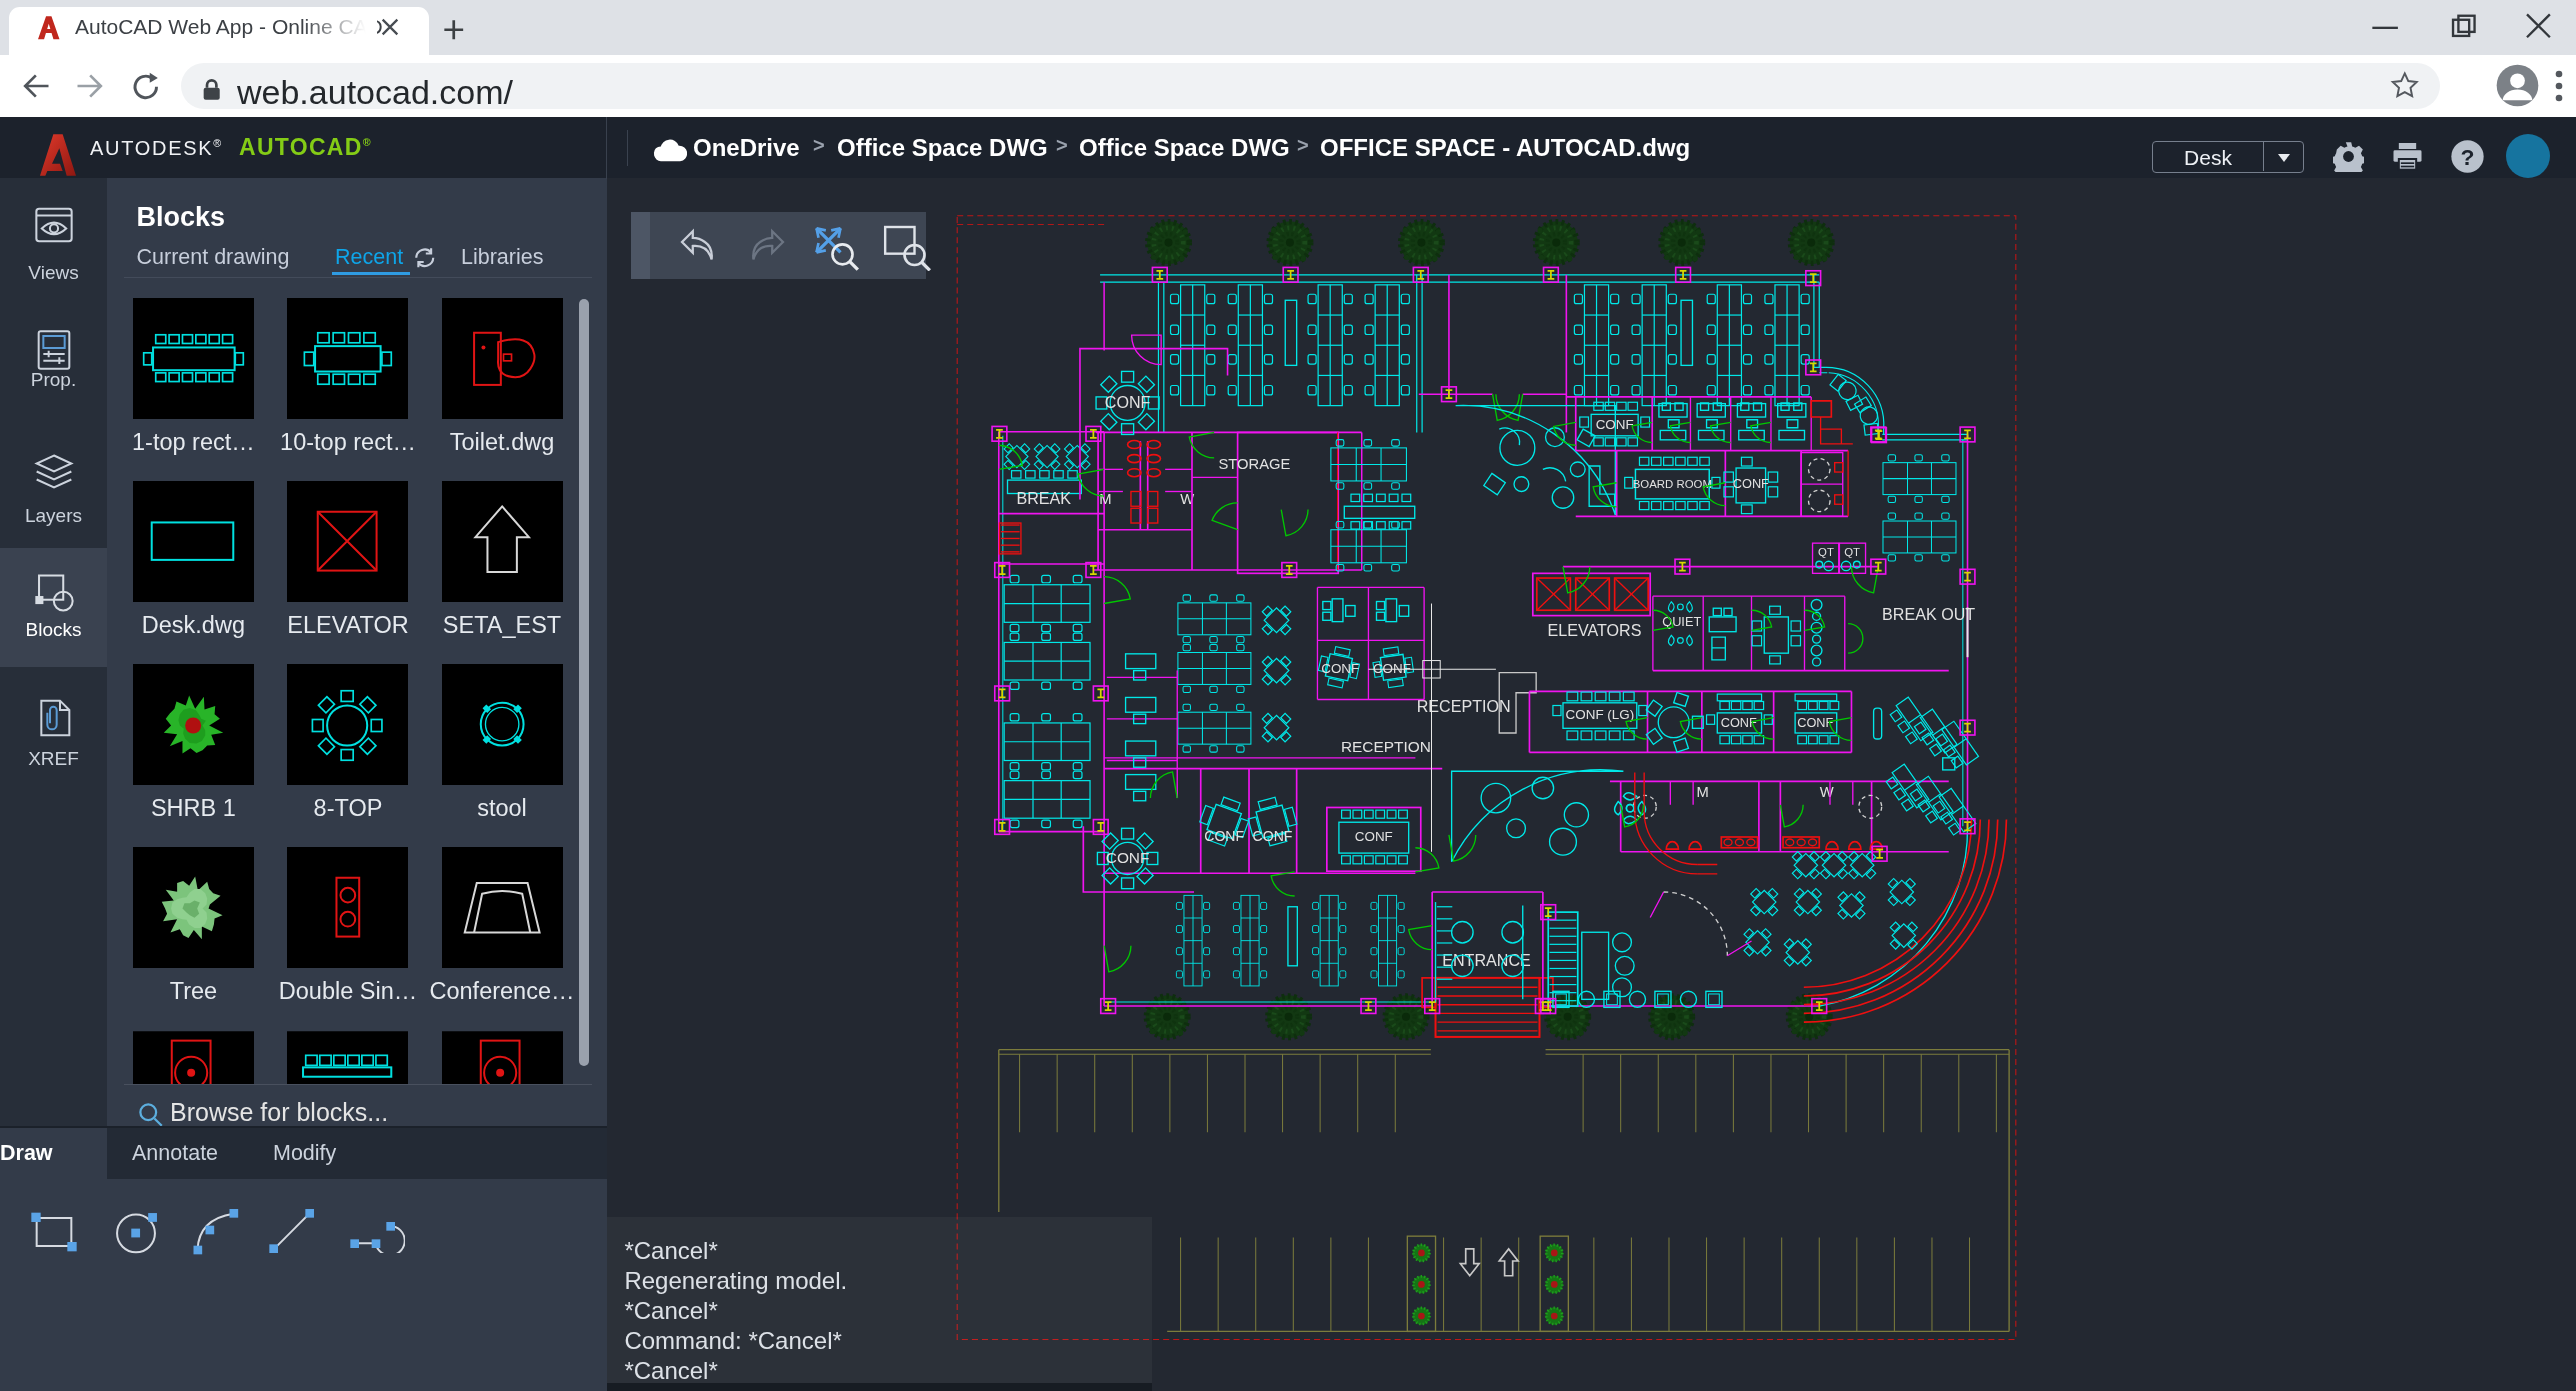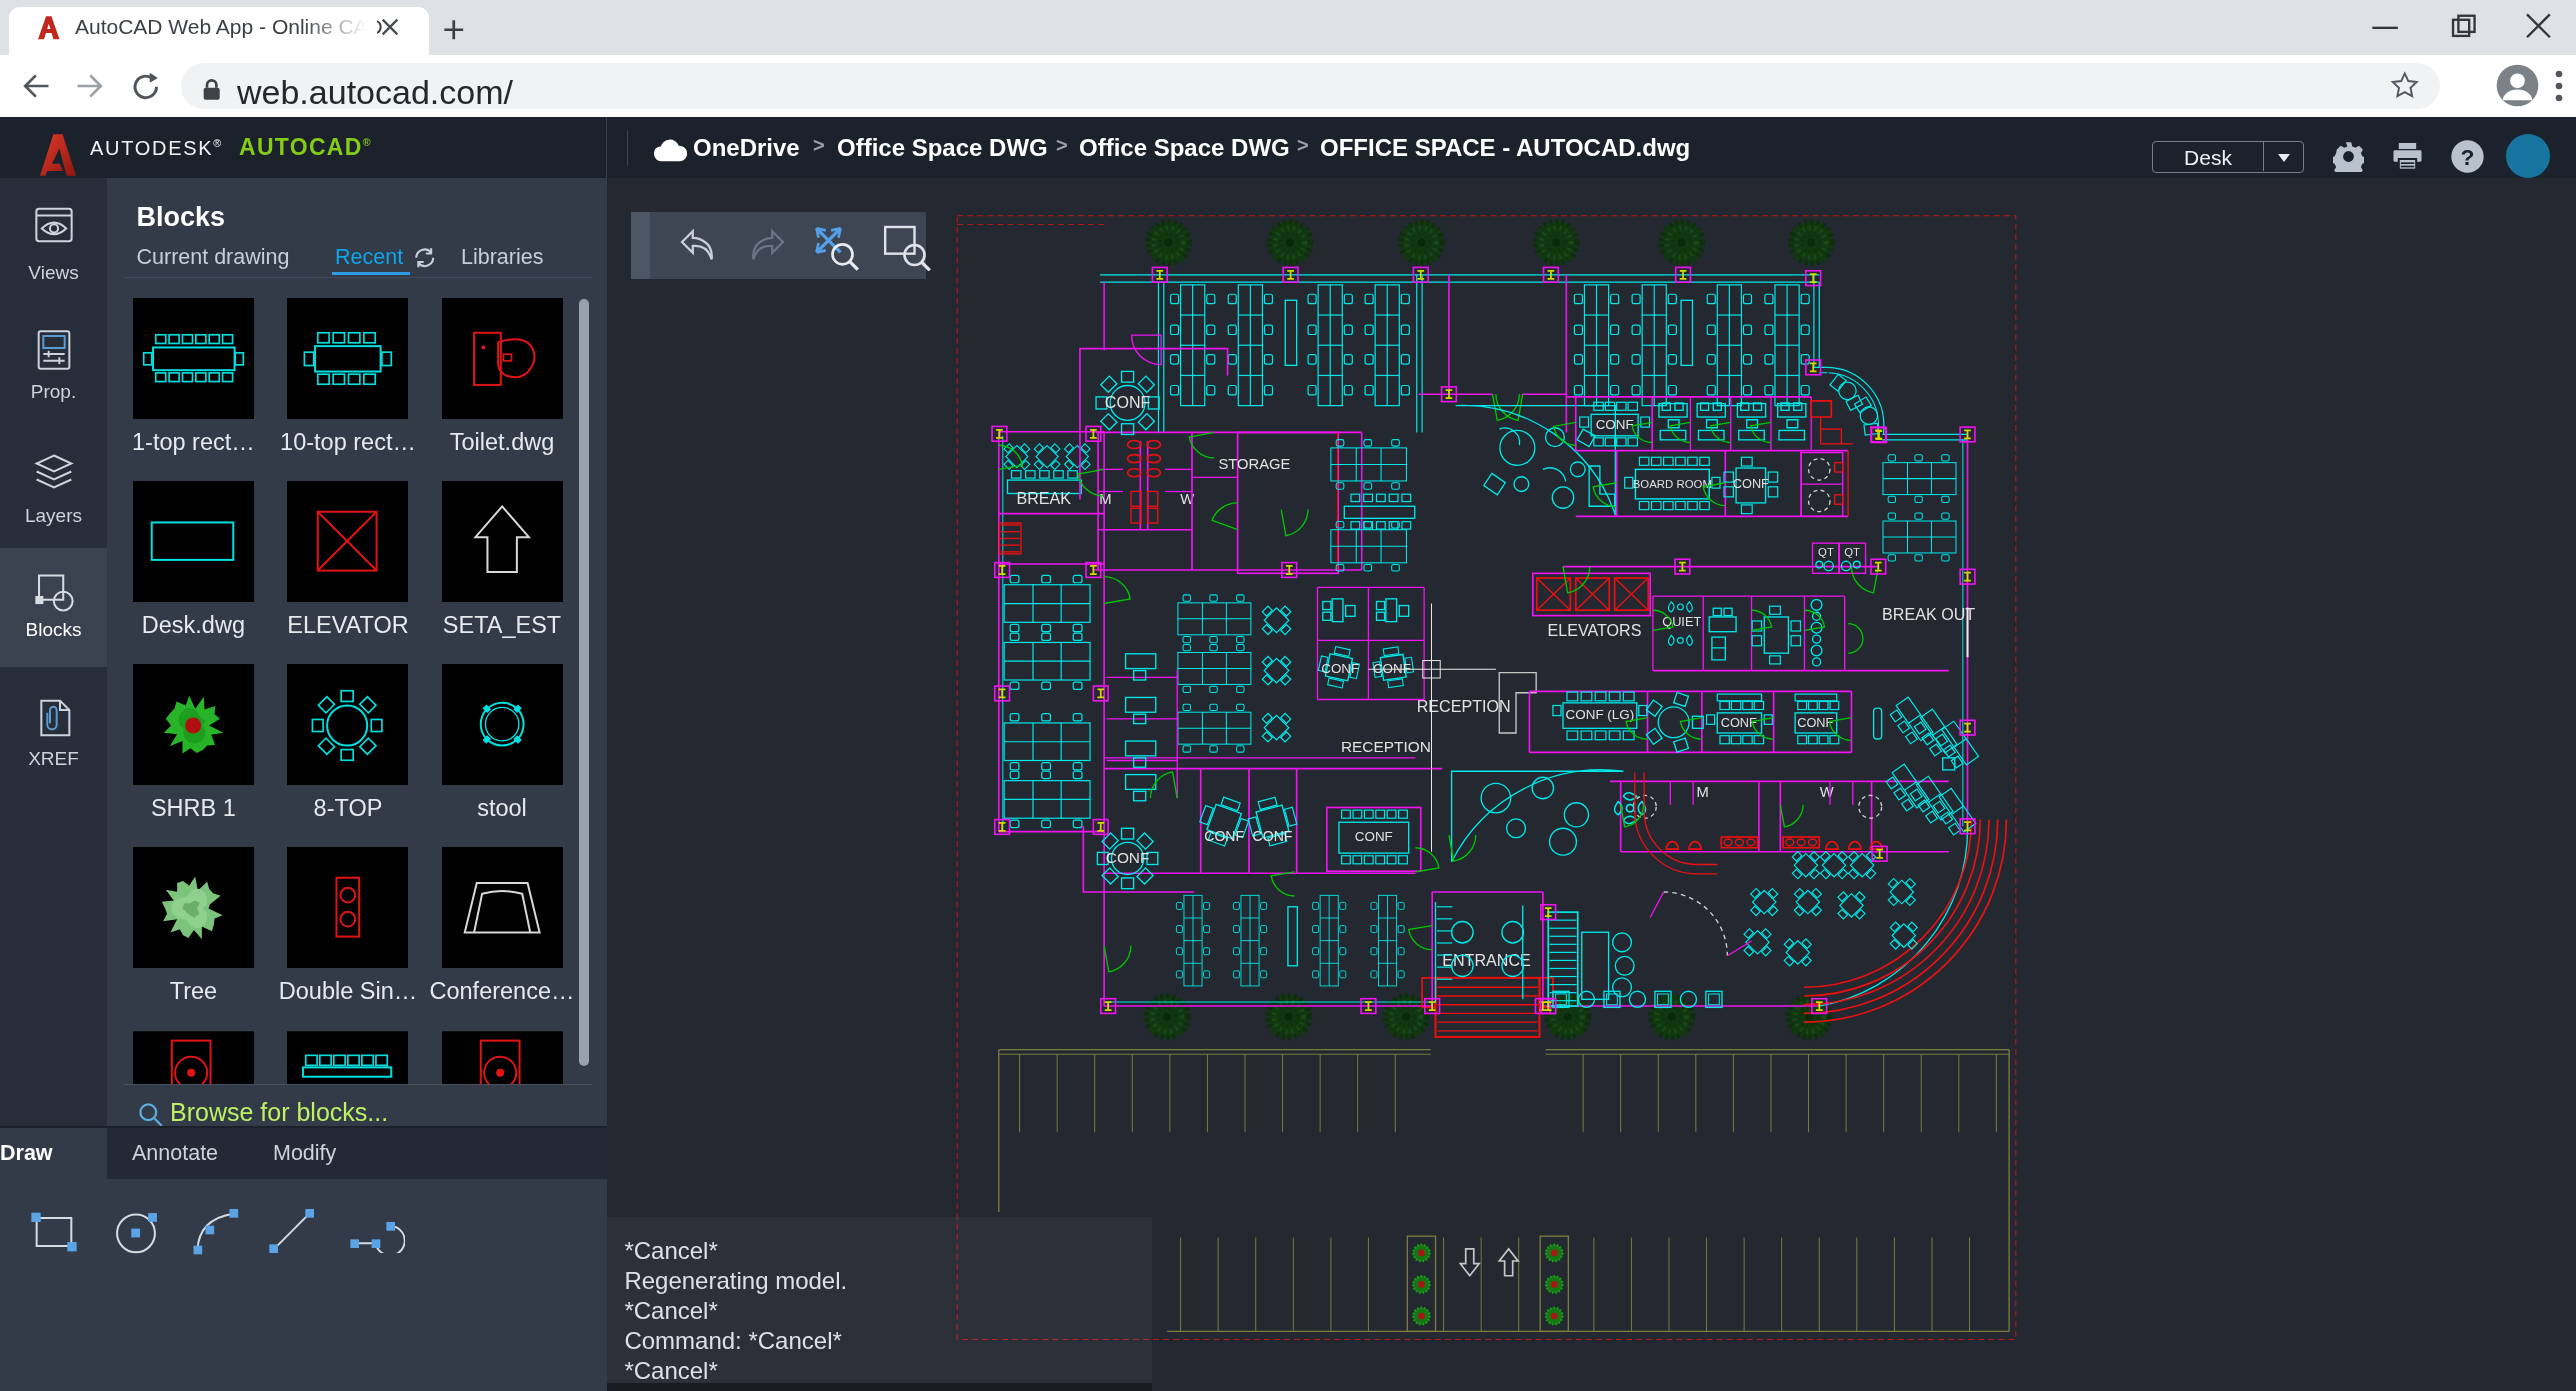--- a/index.html
+++ b/index.html
@@ -26,21 +26,21 @@
 
 #rail{position:absolute;left:0;top:178px;width:107px;height:950px;background:#272e39}
 .railitem{position:absolute;left:0;width:107px;text-align:center;color:#ccd3dd;font-size:19px}
 #railblocks{position:absolute;left:0;top:370px;width:107px;height:119px;background:#3a4250}
 
 #panel{position:absolute;left:107px;top:178px;width:500px;height:950px;background:#333b49}
 #ptitle{position:absolute;left:29.5px;top:24px;font-size:27px;font-weight:700;color:#fff}
 .ptab{position:absolute;top:67px;font-size:21.5px;color:#c7cedb}
 #ptabline{position:absolute;left:17px;top:99px;width:468px;height:1.3px;background:#434b5a}
 .tlabel{position:absolute;width:154px;text-align:center;font-size:23.5px;color:#e6eaef;white-space:nowrap}
-#browse{position:absolute;left:63px;top:920px;font-size:25px;color:#bef264}
+#browse{position:absolute;left:63px;top:920px;font-size:25px;color:#e5e5e5}
 #pscroll{position:absolute;left:472px;top:121px;width:10px;height:767px;background:#9aa1ad;border-radius:5.4px}
 
 #bottomsep{position:absolute;left:0;top:1126px;width:607px;height:2px;background:#1b212a}
 #dtabs{position:absolute;left:0;top:1128px;width:607px;height:51px;background:#232a35}
 #dtabdraw{position:absolute;left:0;top:0;width:107px;height:51px;background:#333b49;color:#fff;font-weight:700;font-size:21.5px;text-align:left;line-height:50px}
 .dtab{position:absolute;top:0;height:51px;line-height:50px;font-size:21.5px;color:#ccd3dd}
 #dtools{position:absolute;left:0;top:1179px;width:607px;height:213px;background:#333b49}
 
 #canvas{position:absolute;left:607px;top:178px;width:1969px;height:1214px;background:#232831}
 #vdiv{position:absolute;left:606px;top:117px;width:1.3px;height:62px;background:#39414e}
@@ -167,21 +167,21 @@
     <circle cx="28" cy="33" r="6"></circle>
   </svg>
   <div class="railitem" style="top:84px">Views</div>
 
   <svg class="abs" style="left:37px;top:152px" width="34" height="40" viewBox="0 0 50 60" fill="none" stroke="#ccd3dd" stroke-width="3">
     <rect x="2" y="2" width="46" height="56" rx="3"></rect>
     <rect x="9" y="9" width="32" height="18" stroke="#5b9bd5"></rect>
     <path d="M9 36 H41 M9 46 H41"></path>
     <path d="M17 31 V41 M33 41 V51" stroke-width="3"></path>
   </svg>
-  <div class="railitem" style="top:203px">Prop.</div>
+  <div class="railitem" style="top:191px">Prop.</div>
 
   <svg class="abs" style="left:34px;top:276px" width="40" height="39" viewBox="0 0 60 58" fill="none" stroke="#ccd3dd" stroke-width="3">
     <path d="M30 2 L56 14 L30 26 L4 14 Z"></path>
     <path d="M4 26 L30 38 L56 26"></path>
     <path d="M4 38 L30 50 L56 38"></path>
   </svg>
   <div class="railitem" style="top:327px">Layers</div>
 
   <svg class="abs" style="left:35px;top:396px" width="39" height="38" viewBox="0 0 58 56" fill="none" stroke="#d7dce3" stroke-width="3">
     <rect x="6" y="2" width="36" height="36"></rect>

